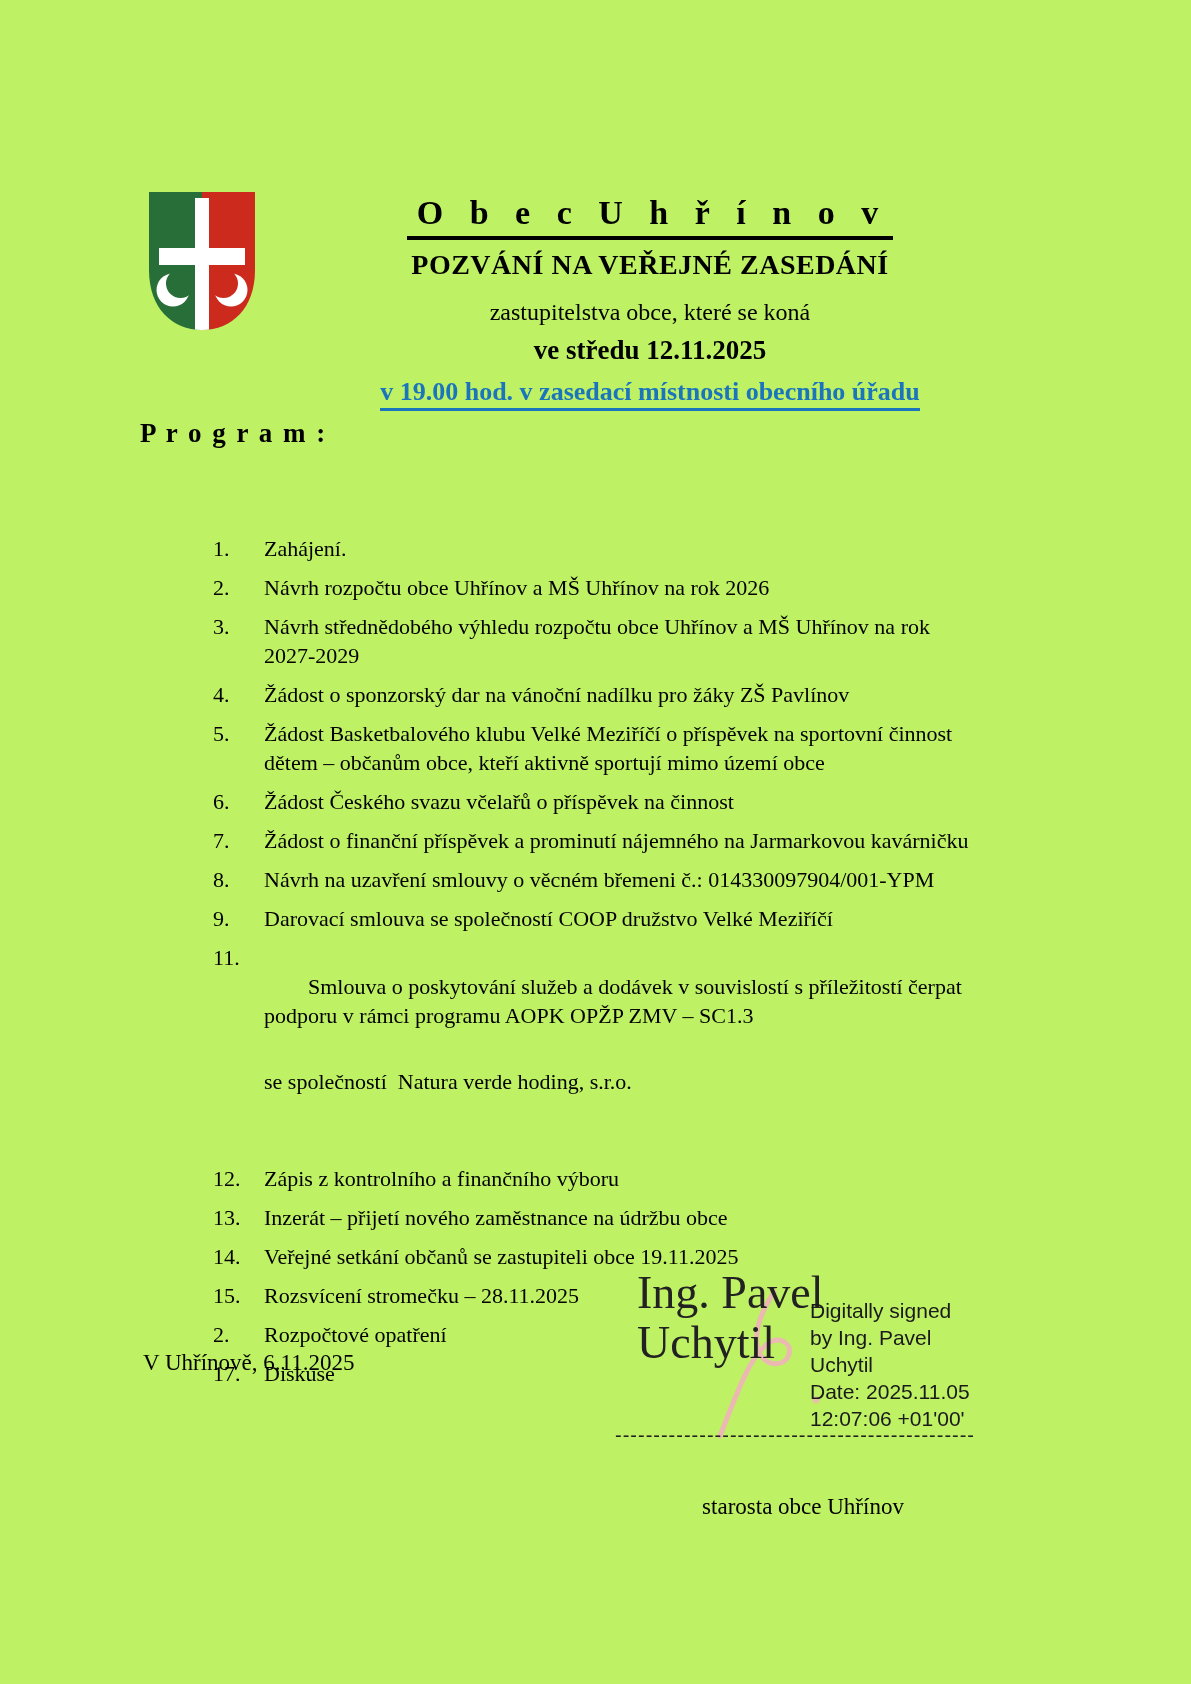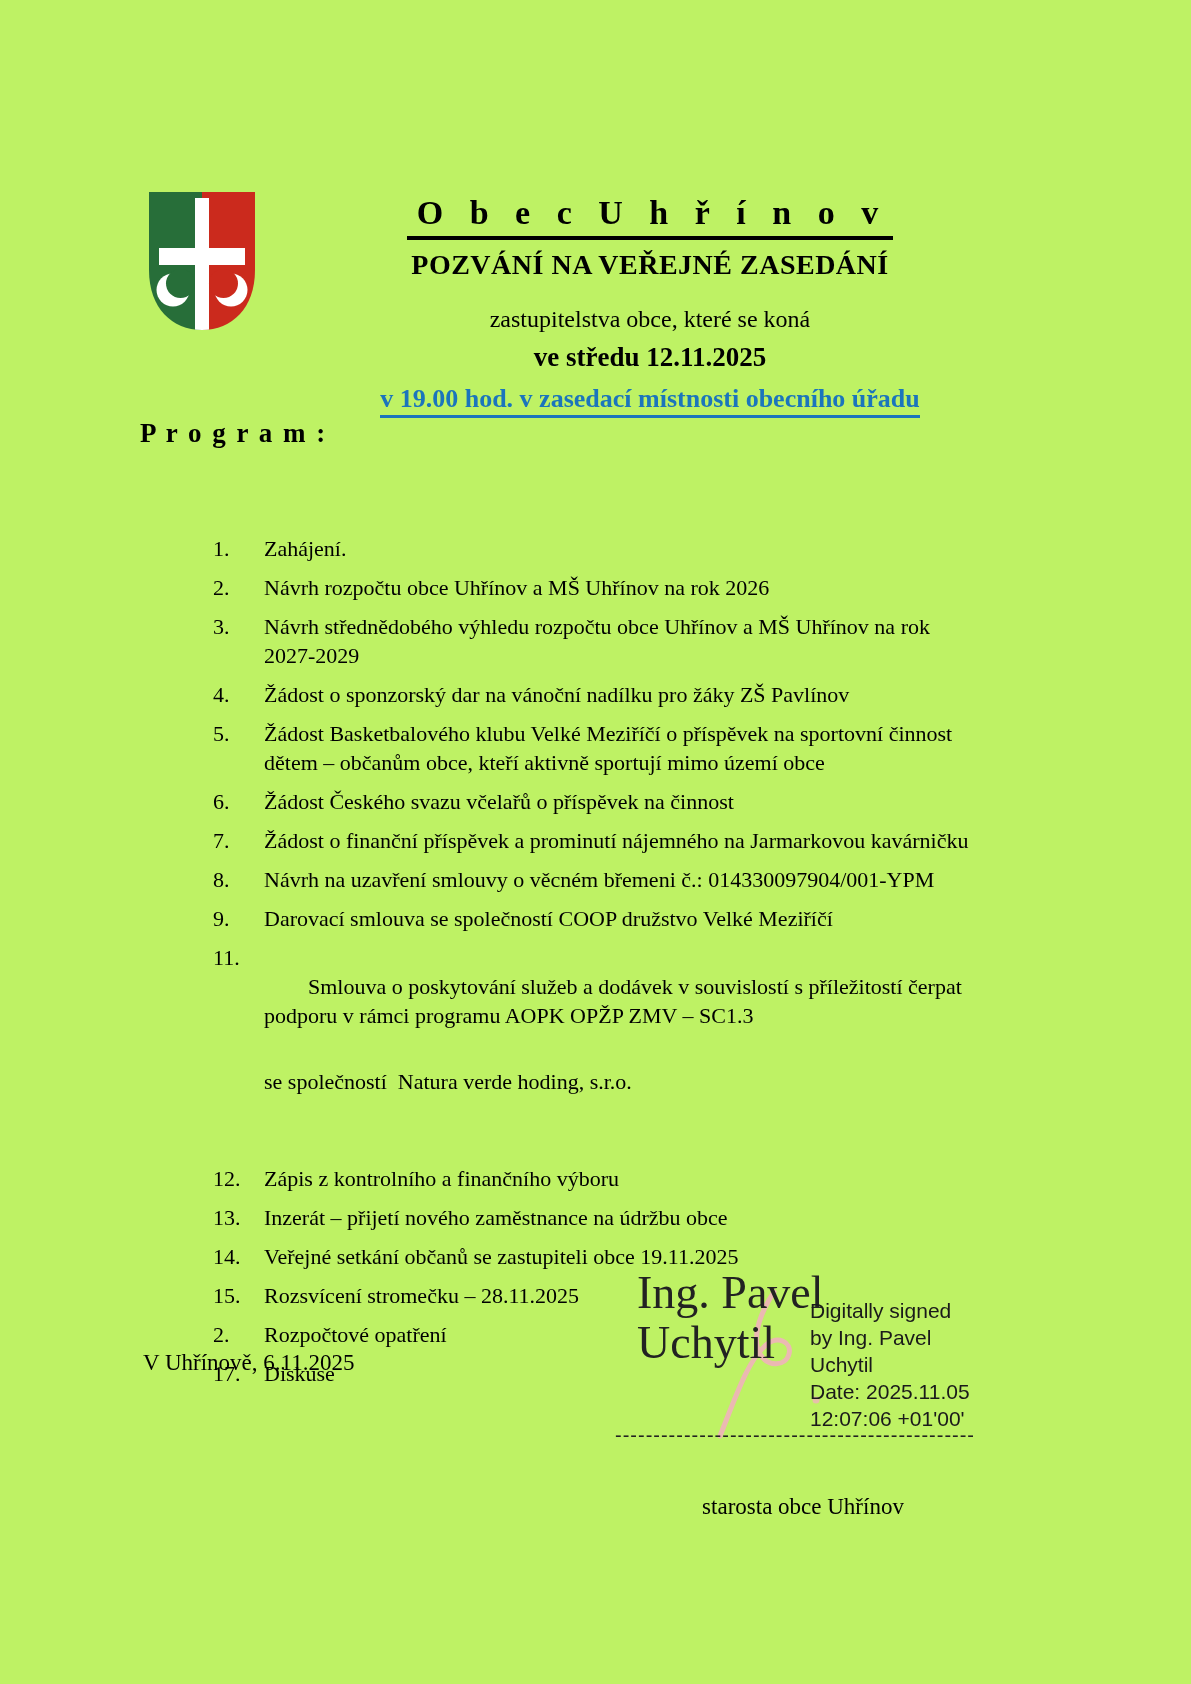--- a/index.html
+++ b/index.html
@@ -16,21 +16,21 @@
   .coa{position:absolute;left:146px;top:190px;width:112px;height:142px;}
   
   .header{position:absolute;left:288px;top:194px;width:724px;text-align:center;}
   .title{
     display:inline-block;
     font-size:34px;font-weight:bold;letter-spacing:9px;
     border-bottom:4px solid #000;padding:0 6px 4px 10px;
     white-space:nowrap;
   }
   .subtitle{font-size:28px;font-weight:bold;margin-top:9px;letter-spacing:0.5px;}
-  .sub2{font-size:24px;margin-top:25px;}
+  .sub2{font-size:24px;margin-top:18px;}
   .date-line{font-size:27px;font-weight:bold;margin-top:9px;}
   .venue-line{margin-top:11px;}
   .venue-line span{
     display:inline-block;
     font-size:26px;font-weight:bold;
     border-bottom:3px solid;
     padding-bottom:1px;
   }
   
   .program-heading{

